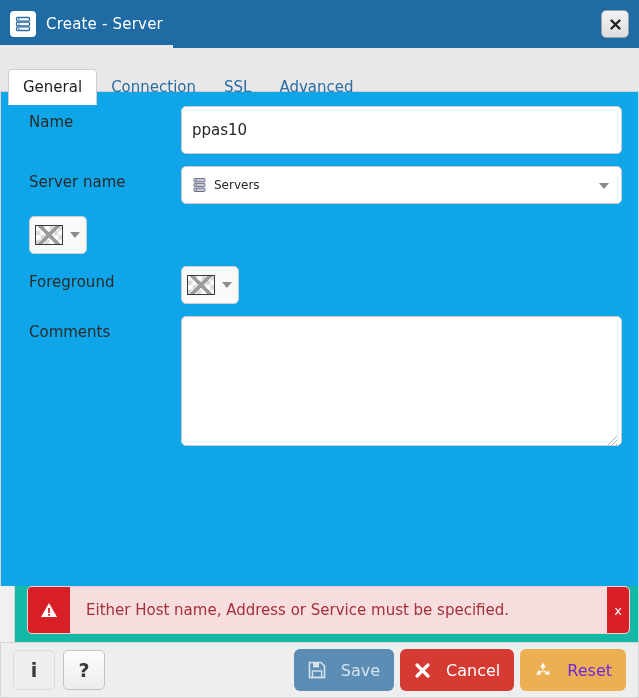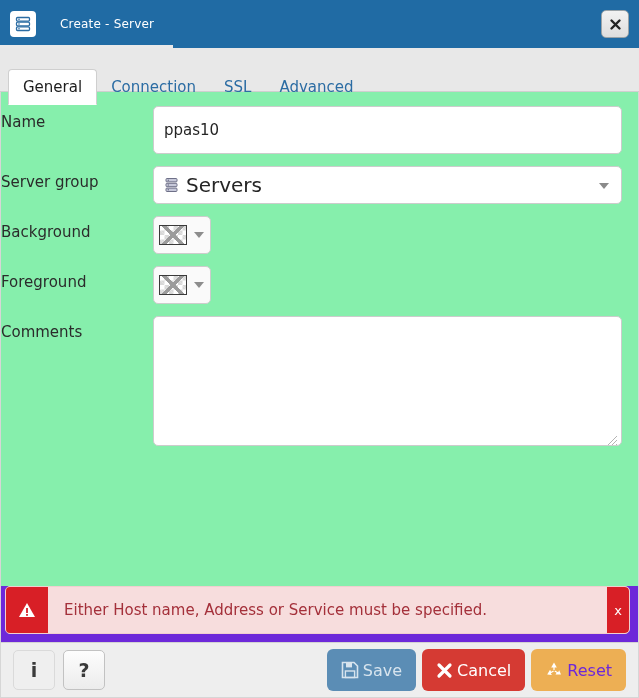--- a/index.html
+++ b/index.html
@@ -33,22 +33,22 @@
     width: 26px; height: 26px;
     margin-left: 10px;
     background: #ffffff;
     border-radius: 4px;
     display: flex; align-items: center; justify-content: center;
     flex: none;
   }
   .title-icon svg { display:block; }
   .title-text {
     color: #ffffff;
-    font-size: 12px;
-    margin-left: 24px;
+    font-size: 15px;
+    margin-left: 10px;
     letter-spacing: 0.2px;
     white-space: nowrap;
   }
   .title-underline {
     position: absolute;
     left: 0; bottom: 0;
     width: 173px; height: 3px;
     background: #e9e9e9;
   }
   .close-btn {
@@ -91,24 +91,24 @@
     color: #1d1d1d;
     border: 1px solid #cfcfcf;
     border-bottom: 1px solid #ffffff;
     box-sizing: border-box;
     line-height: 34px;
   }
 
   
   .form-area {
     flex: 1 1 auto;
-    background: #86efac;
+    background: #0ea5e9;
     border-left: 1px solid #d6d6d6;
     border-right: 1px solid #d6d6d6;
-    padding: 14px 16px 8px 0;
+    padding: 14px 16px 8px 28px;
     box-sizing: border-box;
     overflow: hidden;
   }
   .row {
     display: flex;
     align-items: flex-start;
     margin-bottom: 12px;
   }
   .lbl {
     width: 152px;
@@ -142,21 +142,21 @@
     border: 1px solid #cccccc;
     border-radius: 5px;
     background: #fff;
     box-sizing: border-box;
     display: flex; align-items: center;
     padding: 0 10px;
     cursor: pointer;
     position: relative;
   }
   .select-box .srv-icon { margin-right: 6px; flex: none; display:block; }
-  .select-text { font-size: 20px; color: #252525; }
+  .select-text { font-size: 12px; color: #252525; }
   .caret-dn {
     position: absolute; right: 12px; top: 50%;
     margin-top: -2px;
     width: 0; height: 0;
     border-left: 5px solid transparent;
     border-right: 5px solid transparent;
     border-top: 6px solid #8a8a8a;
   }
 
   
@@ -221,26 +221,27 @@
   }
   .ta-wrap { position: relative; }
   .ta-grip {
     position: absolute; right: 4px; bottom: 4px;
     width: 11px; height: 11px;
     pointer-events: none;
   }
 
   
   .alert-zone {
-    background: #6d28d9;
+    background: #14b8a6;
     border-left: 1px solid #d6d6d6;
     border-right: 1px solid #d6d6d6;
-    padding: 0 8px 8px 4px;
-    box-sizing: border-box;
-    flex: none;
+    padding: 0 8px 8px 12px;
+    box-sizing: border-box;
+    flex: none;
+    margin-left: 14px;
   }
   .alert {
     display: flex;
     align-items: stretch;
     height: 48px;
     border-radius: 5px;
     overflow: hidden;
     background: #f7dddd;
     border: 1px solid #f0cfcf;
     box-sizing: border-box;
@@ -297,21 +298,21 @@
     color: #3a3a3a;
     font-weight: bold;
   }
   .sqbtn.flat { background: #efefef; border-color: #dadada; font-weight: bold; }
 
   .actbtn {
     height: 42px;
     border-radius: 6px;
     border: none;
     display: flex; align-items: center;
-    gap: 4px;
+    gap: 15px;
     padding: 0 14px;
     font-size: 16px;
     cursor: pointer;
     font-family: inherit;
     box-sizing: border-box;
   }
   .actbtn svg { display: block; flex: none; }
   .btn-save   { background: #5b8db5; color: #d7e4ee; }
   .btn-cancel { background: #d53a33; color: #ffffff; justify-content: center; }
   .btn-reset  { background: #edaf54; color: #6d28d9; }
@@ -351,39 +352,38 @@
   <div class="form-area">
 
     <div class="row">
       <div class="lbl">Name</div>
       <div class="ctl">
         <input class="textinput" type="text" value="ppas10" style="">
       </div>
     </div>
 
     <div class="row">
-      <div class="lbl">Server group</div>
+      <div class="lbl">Server name</div>
       <div class="ctl">
         <div class="select-box">
           <svg class="srv-icon" width="16" height="16" viewBox="0 0 16 16">
             <rect x="2" y="1.5" width="11" height="3.4" rx="0.9" fill="#c7c9da" stroke="#6e7088" stroke-width="1"></rect>
             <rect x="2" y="6.3" width="11" height="3.4" rx="0.9" fill="#c7c9da" stroke="#6e7088" stroke-width="1"></rect>
             <rect x="2" y="11.1" width="11" height="3.4" rx="0.9" fill="#c7c9da" stroke="#6e7088" stroke-width="1"></rect>
             <circle cx="4.3" cy="3.2" r="0.7" fill="#6e7088"></circle>
             <circle cx="4.3" cy="8" r="0.7" fill="#6e7088"></circle>
             <circle cx="4.3" cy="12.8" r="0.7" fill="#6e7088"></circle>
           </svg>
           <span class="select-text">Servers</span>
           <span class="caret-dn"></span>
         </div>
       </div>
     </div>
 
     <div class="row">
-      <div class="lbl">Background</div>
       <div class="ctl">
         <div class="colorbtn">
           <span class="swatch"></span>
           <span class="caret-sm"></span>
         </div>
       </div>
     </div>
 
     <div class="row">
       <div class="lbl">Foreground</div>

